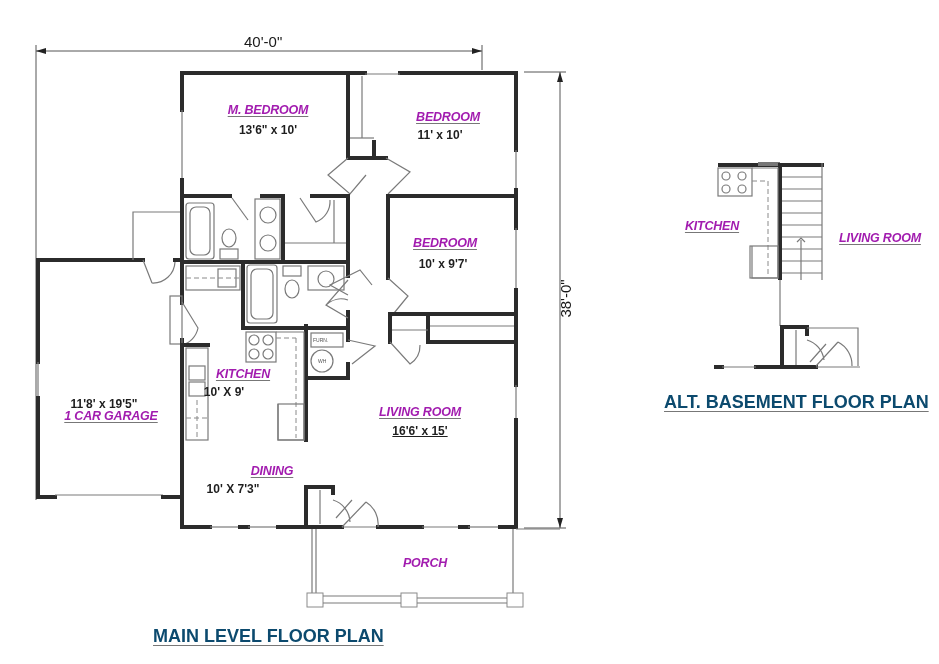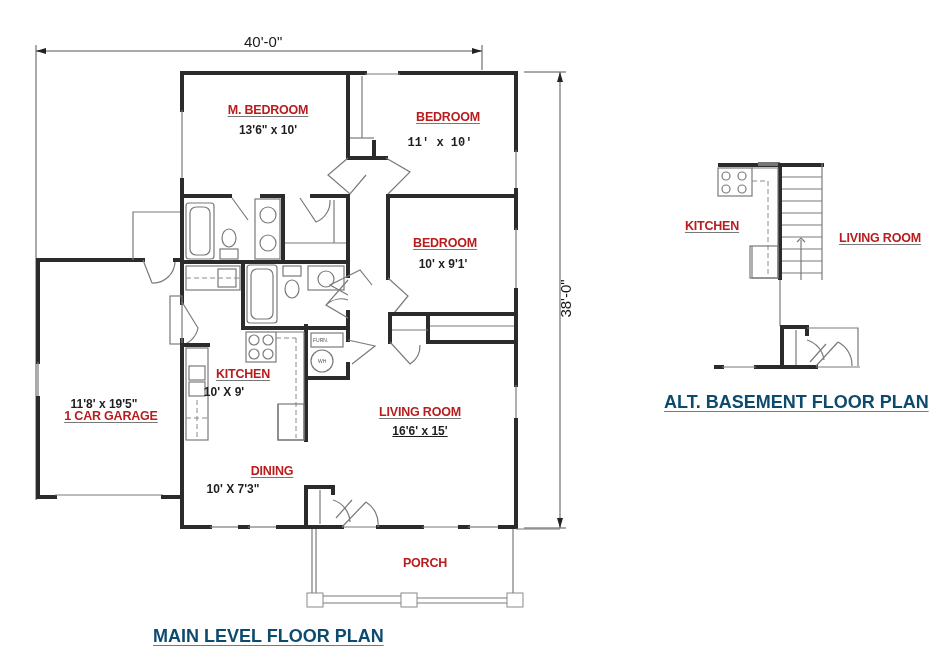--- a/index.html
+++ b/index.html
@@ -4,21 +4,21 @@
 <style>
   html, body { margin: 0; padding: 0; background: #ffffff; }
   body { width: 939px; height: 664px; position: relative; overflow: hidden; font-family: "Liberation Sans", sans-serif; }
   #plan { position: absolute; left: 0; top: 0; width: 939px; height: 664px; }
   .wall { stroke: #2b2b2b; stroke-width: 4; fill: none; stroke-linecap: square; }
   .thin { stroke: #7a7a7a; stroke-width: 1.2; fill: none; }
   .thin2 { stroke: #8a8a8a; stroke-width: 1; fill: #fff; }
   .dash { stroke: #8a8a8a; stroke-width: 1; fill: none; stroke-dasharray: 5 3; }
   .dim { stroke: #555; stroke-width: 1; fill: none; }
   .arrow { fill: #222; }
-  .lbl { position: absolute; color: #b91c1c; font-weight: bold; font-size: 12.5px; letter-spacing: -0.2px; white-space: nowrap; text-align: center; transform: translateX(-50%); }
+  .lbl { position: absolute; color: #a21caf; font-weight: bold; font-size: 12.5px; letter-spacing: -0.2px; white-space: nowrap; text-align: center; transform: translateX(-50%); font-style: italic; }
   .lbl.u { text-decoration: underline; text-decoration-color: #777; text-underline-offset: 2px; }
   .sz { position: absolute; color: #1e1e1e; font-weight: bold; font-size: 12px; white-space: nowrap; transform: translateX(-50%); }
   .title { position: absolute; color: #0c4a6e; font-weight: bold; font-size: 18px; white-space: nowrap; text-decoration: underline; text-decoration-color: #777; text-underline-offset: 3px; }
   .dimtxt { position: absolute; color: #1a1a1a; font-size: 15px; white-space: nowrap; }
   .tiny { position: absolute; font-size: 5px; color: #555; }
 </style>
 </head>
 <body>
 
 <svg id="plan" viewBox="0 0 939 664" xmlns="http://www.w3.org/2000/svg">
@@ -251,24 +251,24 @@
   </g>
 </svg>
 
 <div class="dimtxt" style="left:244px; top:33px;">40'-0"</div>
 <div class="dimtxt" style="left:546px; top:290px; transform: rotate(-90deg); transform-origin: center;">38'-0"</div>
 
 <div class="lbl u" style="left:268px; top:103px;">M. BEDROOM</div>
 <div class="sz" style="left:268px; top:123px;">13'6" x 10'</div>
 
 <div class="lbl u" style="left:448px; top:110px;">BEDROOM</div>
-<div class="sz" style="left:440px; top:136px;font-family:Liberation Mono, monospace;">11' x 10'</div>
+<div class="sz" style="left:440px; top:128px;">11' x 10'</div>
 
 <div class="lbl u" style="left:445px; top:236px;">BEDROOM</div>
-<div class="sz" style="left:443px; top:257px;">10' x 9'1'</div>
+<div class="sz" style="left:443px; top:257px;">10' x 9'7'</div>
 
 <div class="lbl u" style="left:243px; top:367px;">KITCHEN</div>
 <div class="sz" style="left:224px; top:385px;">10' X 9'</div>
 
 <div class="lbl u" style="left:111px; top:377px;margin-top:32px;">1 CAR GARAGE</div>
 <div class="sz" style="left:104px; top:397px;">11'8' x 19'5"</div>
 
 <div class="lbl u" style="left:420px; top:405px;">LIVING ROOM</div>
 <div class="sz" style="left:420px; top:424px;text-decoration:underline;">16'6' x 15'</div>
 

